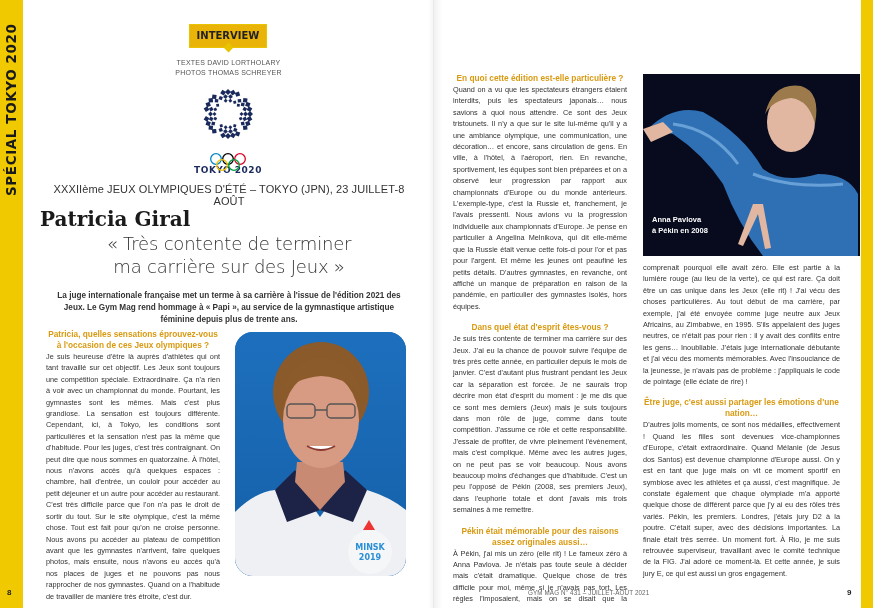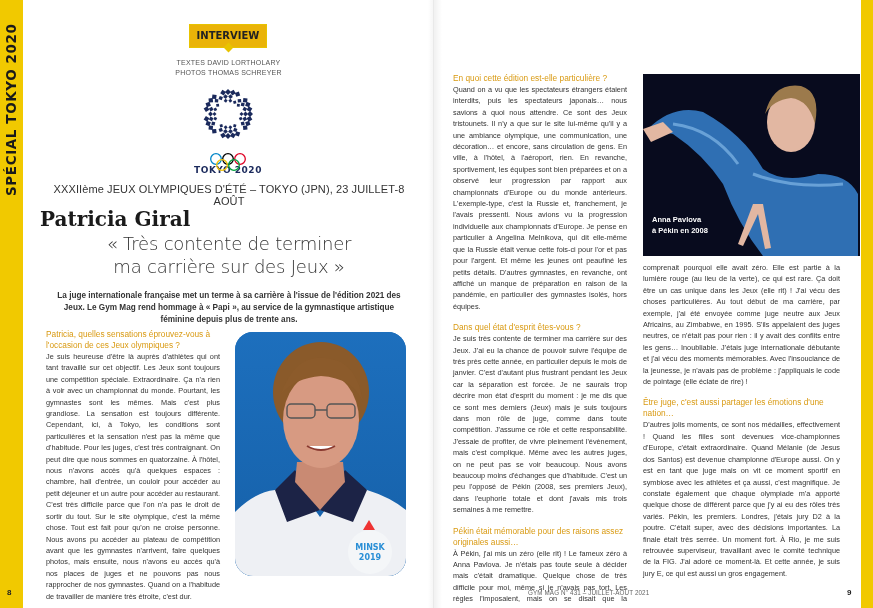--- a/index.html
+++ b/index.html
@@ -33,21 +33,21 @@
   .tokyo-emblem { position: absolute; left: 202px; top: 88px; width: 52px; height: 52px; }
   .tokyo-text { position: absolute; left: 190px; top: 139px; width: 76px; text-align: center; font-family: "DejaVu Sans", sans-serif; font-weight: bold; font-size: 9px; color: #1b2a5c; letter-spacing: 0.5px; margin-top: 26px; }
   .olympic-rings { position: absolute; left: 208px; top: 151px; width: 40px; height: 22px; }
 
   .games-line { position: absolute; left: 40px; top: 183px; width: 378px; text-align: center; font-size: 11px; color: #333; letter-spacing: 0.1px; }
   .title-name { position: absolute; left: 40px; top: 207px; width: 378px; text-align: left; font-family: "DejaVu Serif", serif; font-weight: bold; font-size: 20px; color: #1a1a1a; }
   .title-quote { position: absolute; left: 40px; top: 232px; width: 378px; text-align: center; font-family: "DejaVu Sans", sans-serif; font-weight: 300; font-size: 18px; line-height: 23px; color: #333; letter-spacing: -0.2px; }
   .lead { position: absolute; left: 48px; top: 290px; width: 362px; text-align: center; font-size: 8.2px; font-weight: bold; line-height: 12px; color: #333; }
 
   .col { position: absolute; font-size: 7.3px; line-height: 11.4px; color: #333; text-align: justify; hyphens: auto; }
-  .q { color: #d99a12; font-weight: normal; font-size: 8.3px; line-height: 11px; text-align: left; }
+  .q { color: #d99a12; font-weight: bold; font-size: 8.3px; line-height: 11px; text-align: center; }
   .col p { margin: 0; }
   .gap { height: 10px; }
 
   .photo-giral { position: absolute; left: 235px; top: 332px; width: 171px; height: 244px; overflow: hidden; background: #1a6cb8; border-radius: 18px; }
   .photo-pavlova { position: absolute; left: 643px; top: 74px; width: 217px; height: 182px; overflow: hidden; background: #07091a; }
   .caption { position: absolute; left: 652px; top: 214px; font-size: 7.5px; font-weight: bold; color: #fff; line-height: 11px; }
 
   .page-num-left { position: absolute; left: 7px; top: 588px; font-size: 8px; font-weight: bold; color: #222; }
   .page-num-right { position: absolute; left: 847px; top: 588px; font-size: 8px; font-weight: bold; color: #222; }
   .footer { position: absolute; left: 528px; top: 589px; font-size: 6.3px; color: #666; letter-spacing: 0.1px; }

